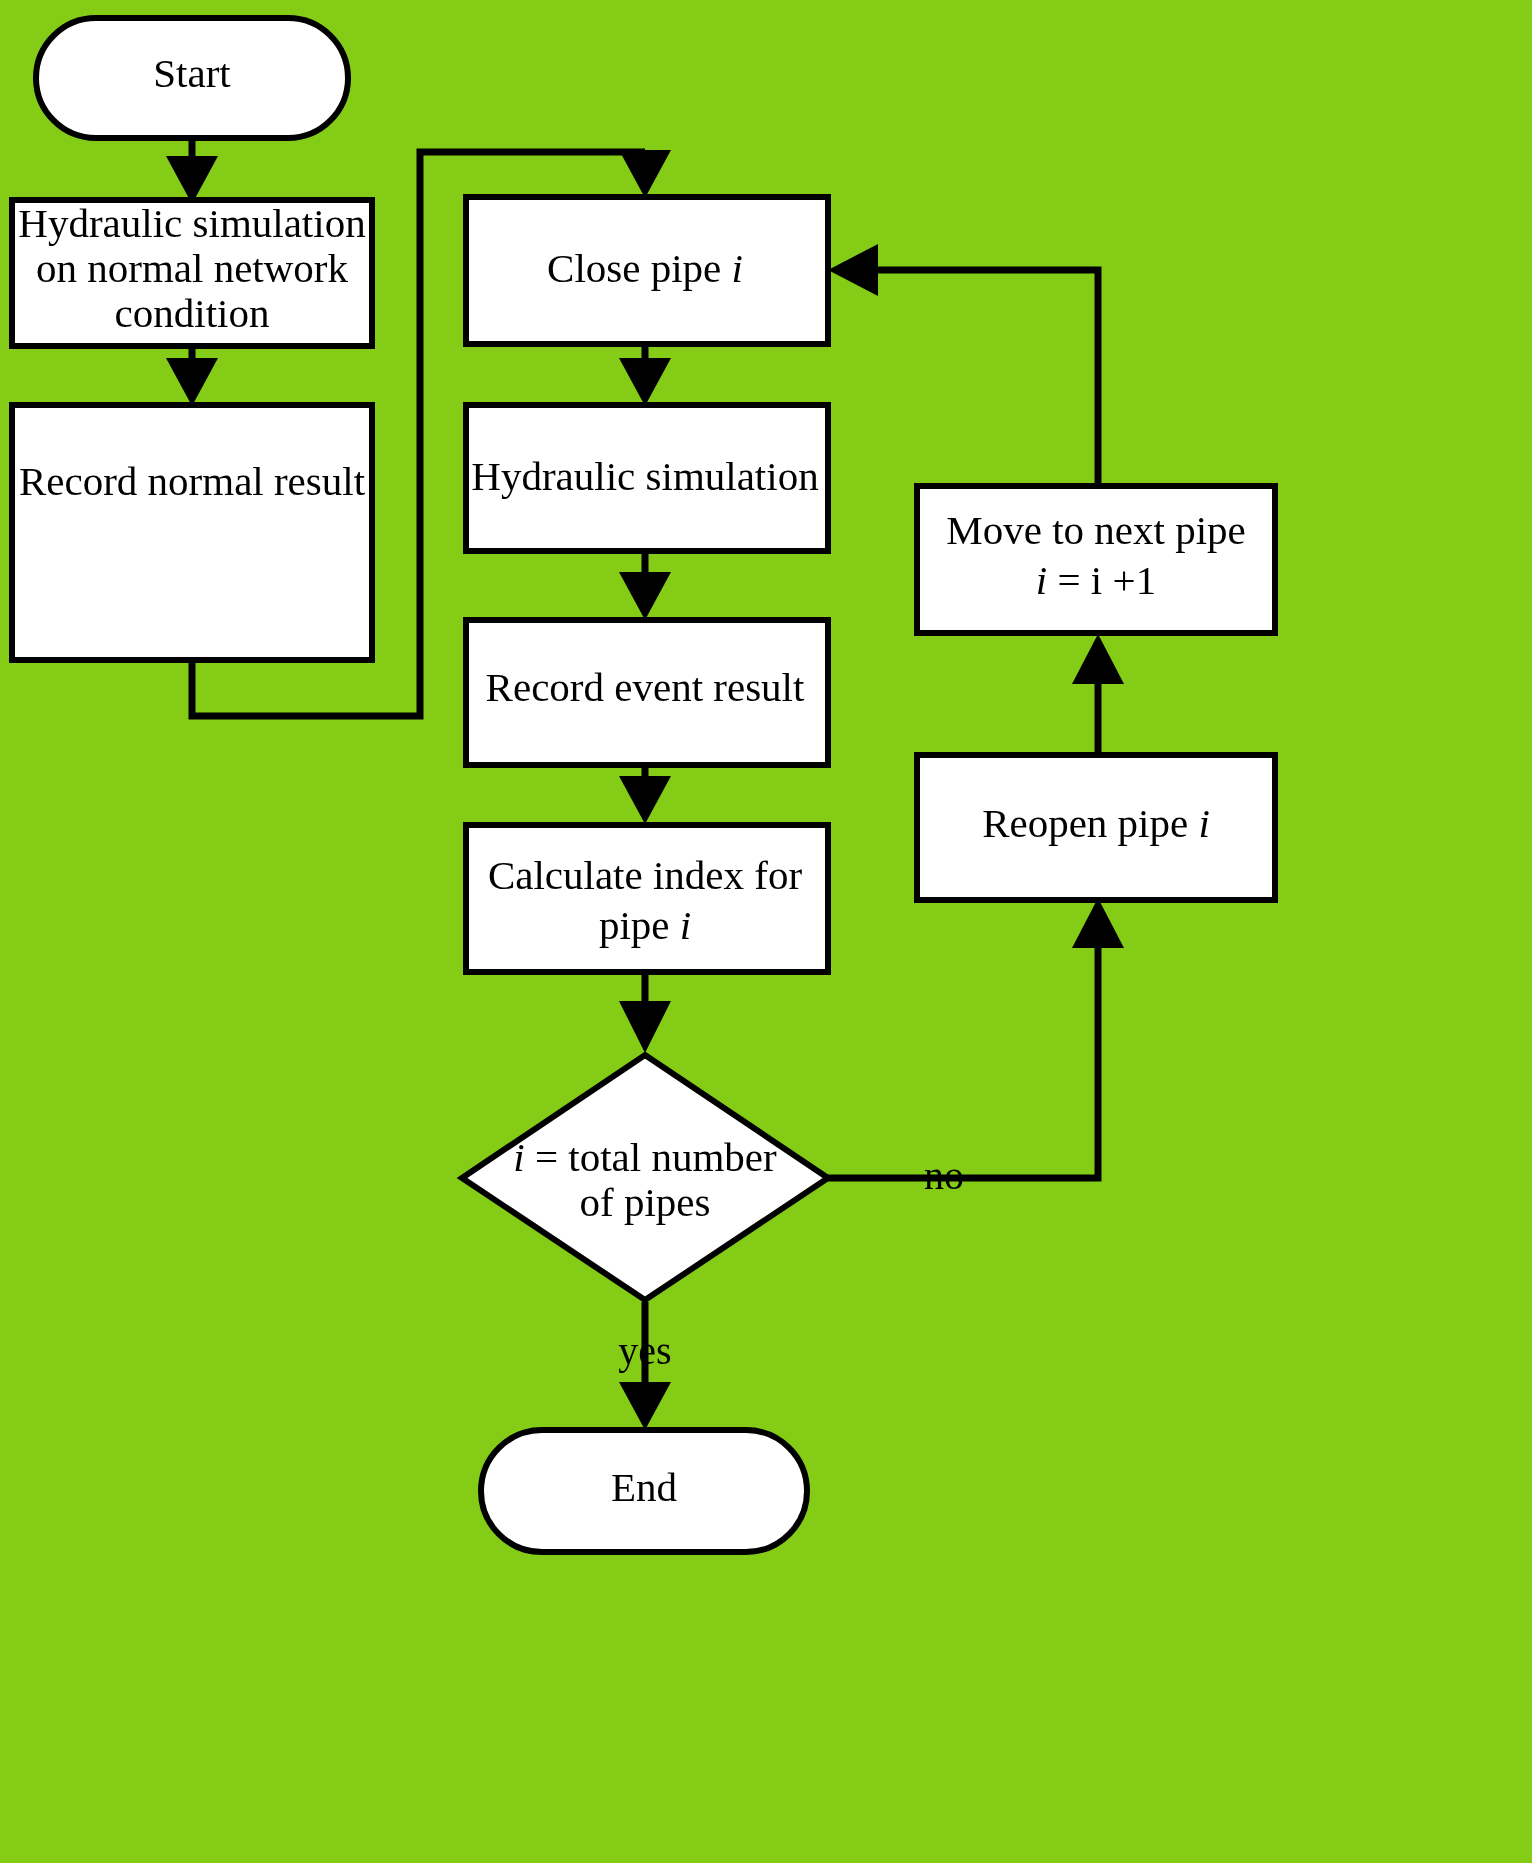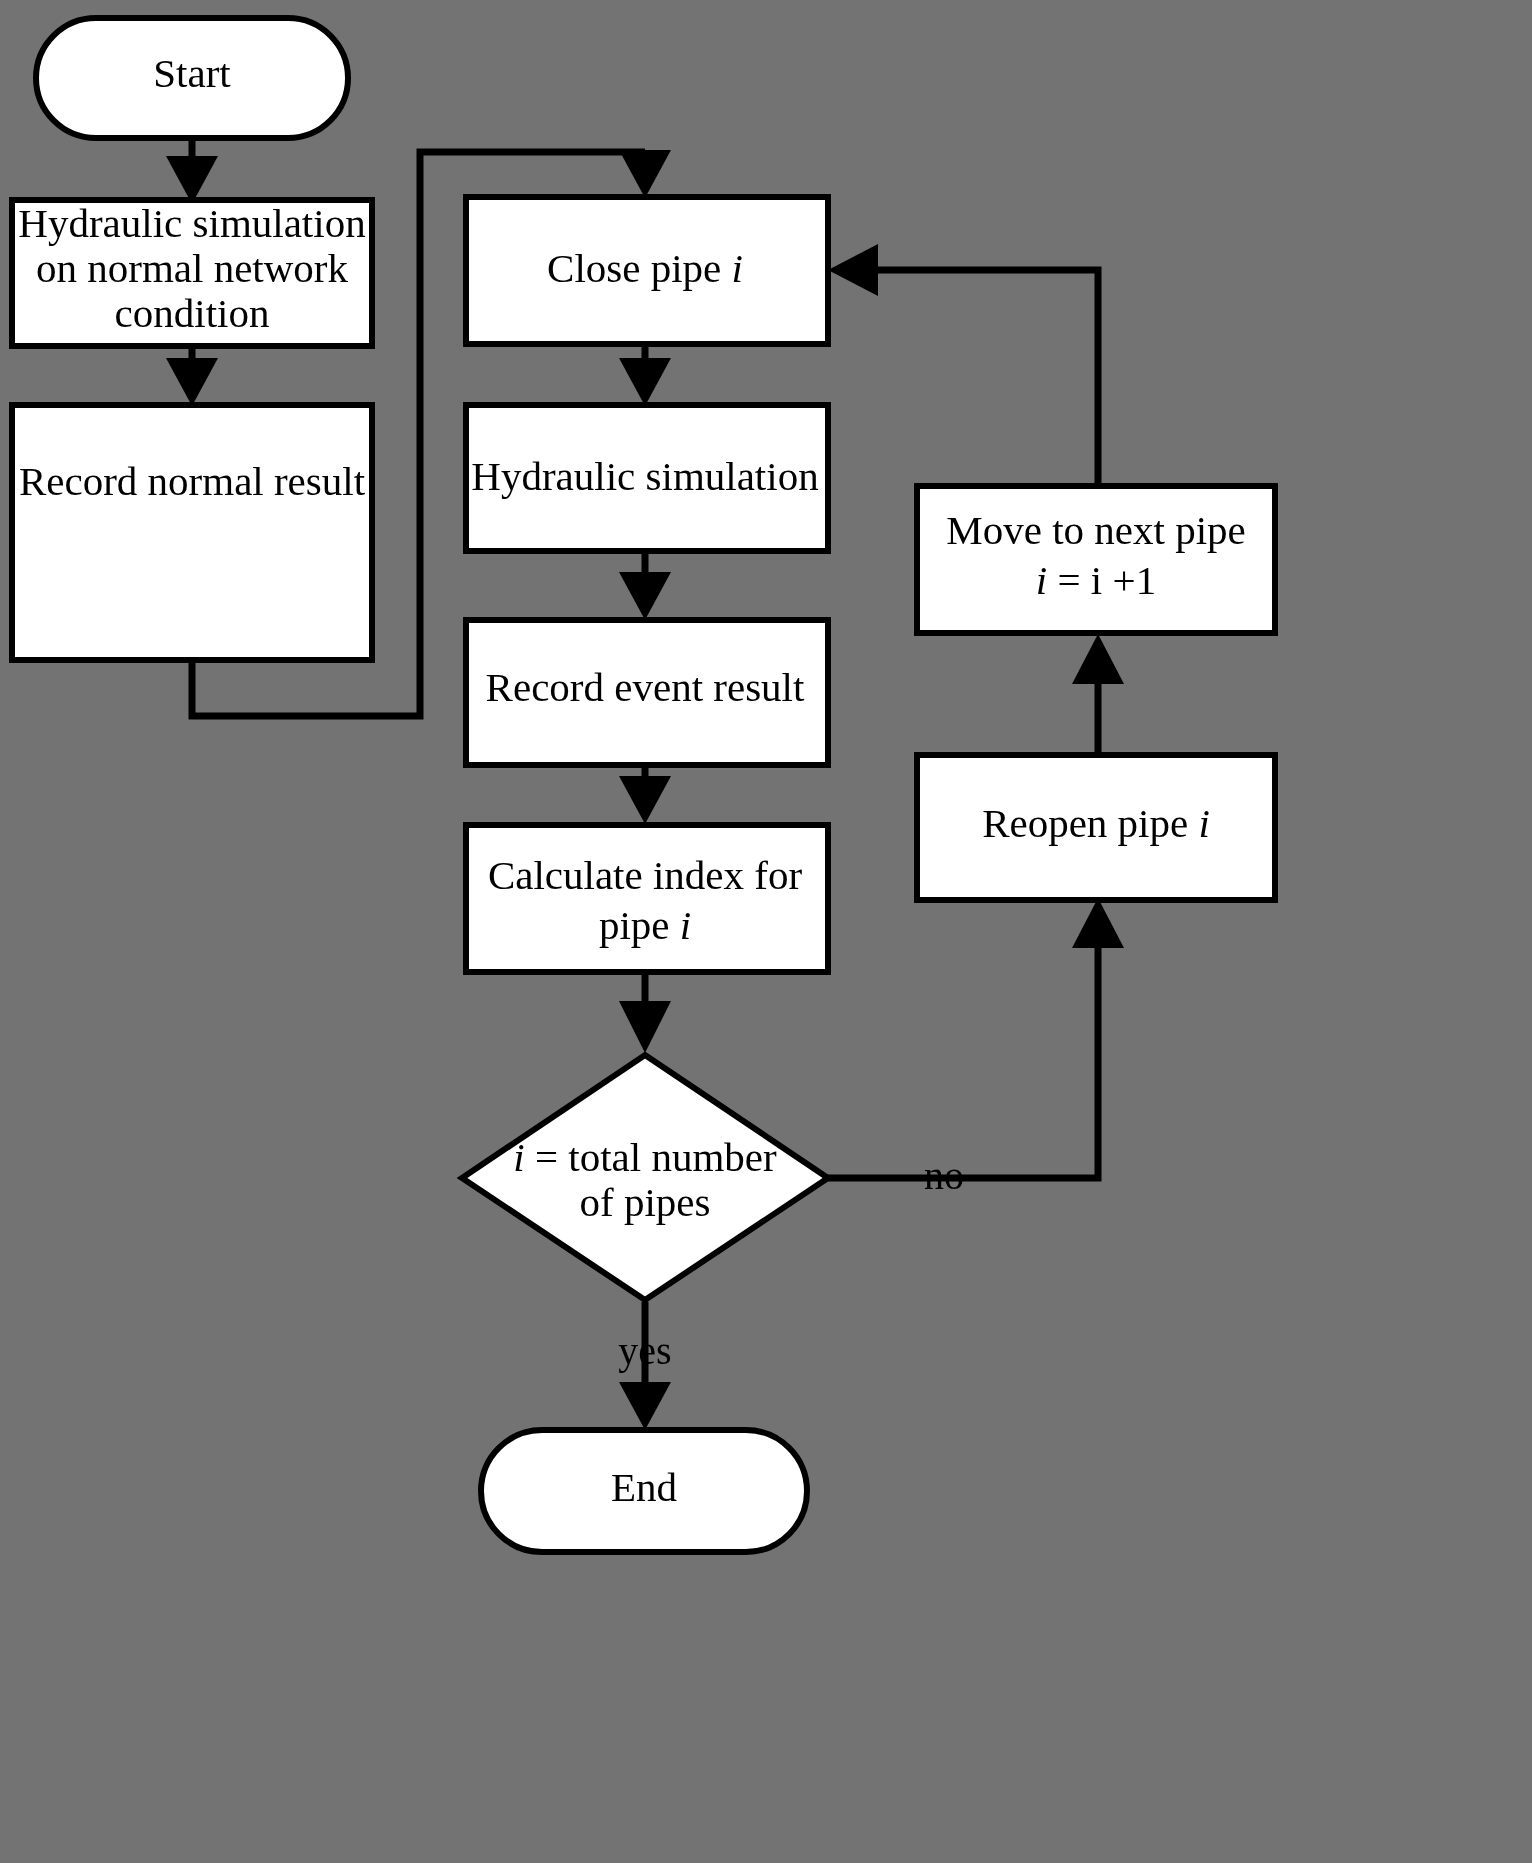--- a/index.html
+++ b/index.html
@@ -4,21 +4,21 @@
 <style>
   html, body {
     margin: 0;
     padding: 0;
     background: #ffffff;
   }
   #flowchart-root {
     position: relative;
     width: 1532px;
     height: 1863px;
-    background: #737373;
+    background: #84cc16;
     font-family: "Liberation Serif", "DejaVu Serif", serif;
   }
   svg.diagram {
     display: block;
     width: 1532px;
     height: 1863px;
   }
   .node-shape {
     fill: #ffffff;
     stroke: #000000;

